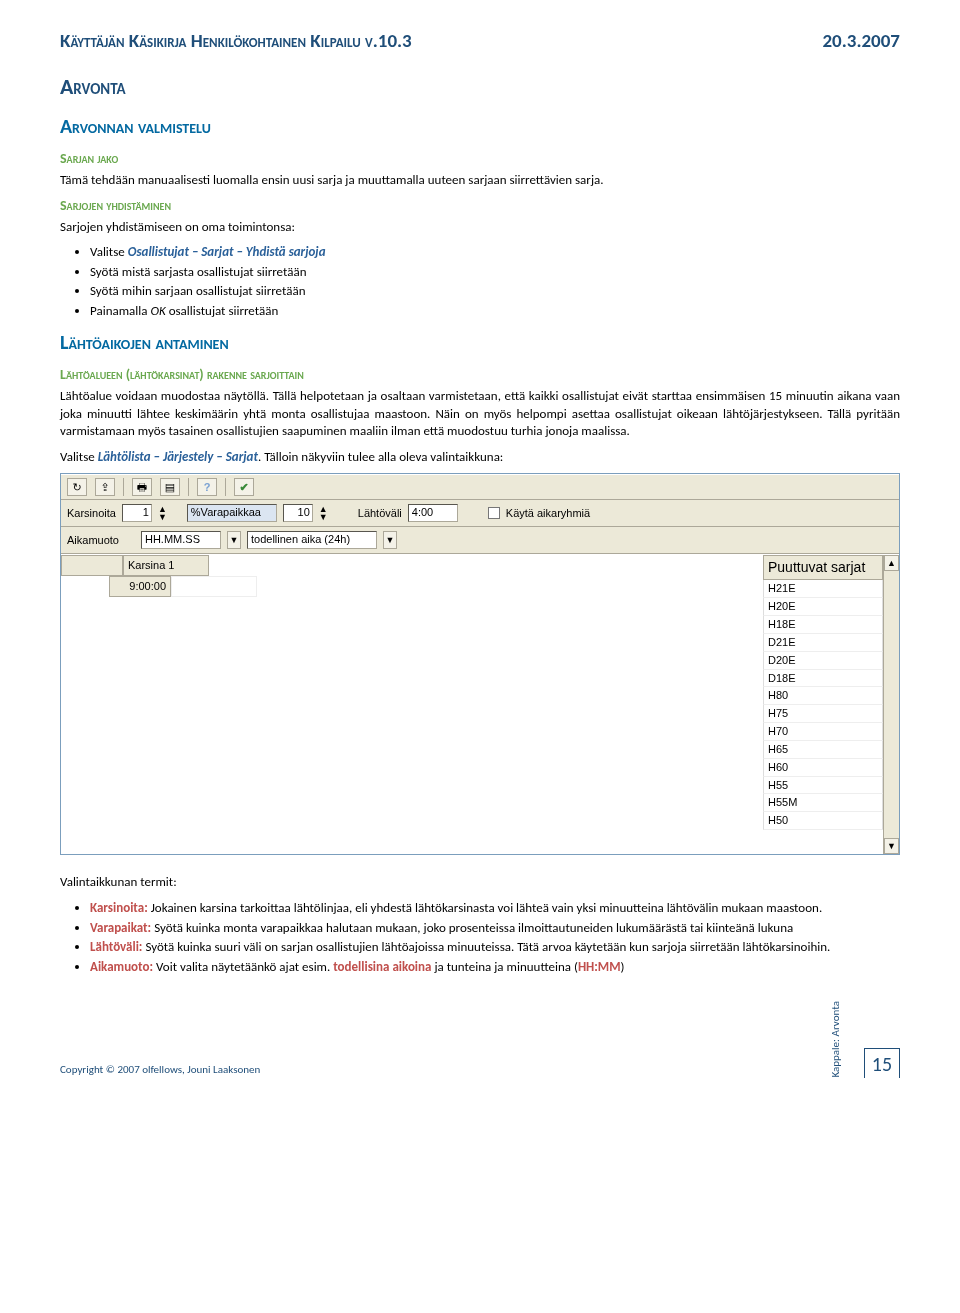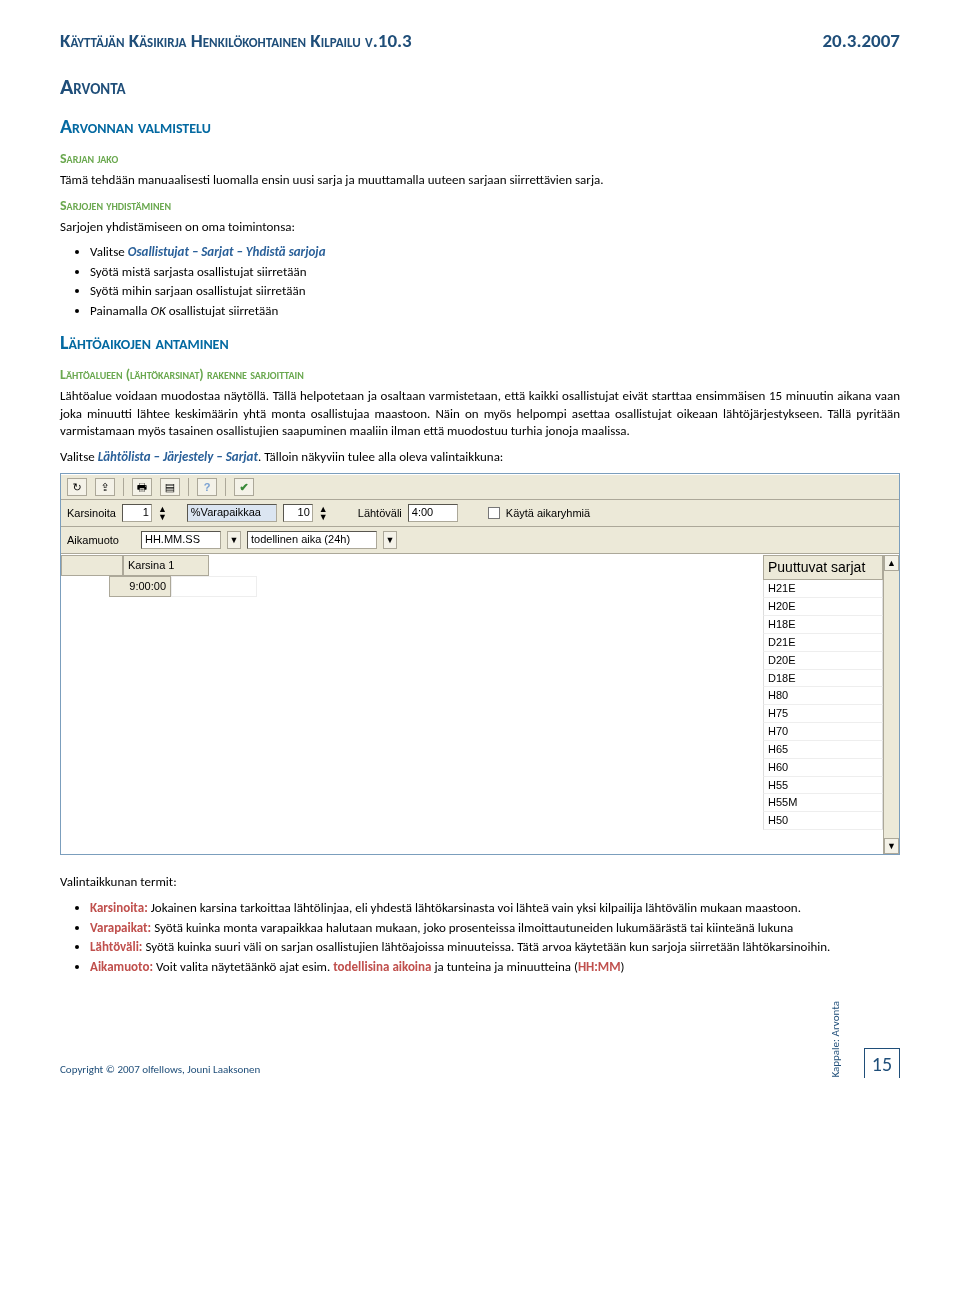--- a/index.html
+++ b/index.html
@@ -197,21 +197,21 @@
     </div>
     <div class="scrollbar">
       <div class="sbtn">▲</div>
       <div class="sbtn">▼</div>
     </div>
   </div>
 </div>
 
 <p>Valintaikkunan termit:</p>
 <ul>
-  <li><span class="red-bold">Karsinoita:</span><span> Jokainen karsina tarkoittaa lähtölinjaa, eli yhdestä lähtökarsinasta voi lähteä vain yksi kilpailija lähtövälin mukaan maastoon.</span></li>
+  <li><span class="red-bold">Karsinoita:</span><span> Jokainen karsina tarkoittaa lähtölinjaa, eli yhdestä lähtökarsinasta voi lähteä vain yksi minuutteina lähtövälin mukaan maastoon.</span></li>
   <li><span class="red-bold">Varapaikat:</span><span> Syötä kuinka monta varapaikkaa halutaan mukaan, joko prosenteissa ilmoittautuneiden lukumäärästä tai kiinteänä lukuna</span></li>
   <li><span class="red-bold">Lähtöväli:</span><span> Syötä kuinka suuri väli on sarjan osallistujien lähtöajoissa minuuteissa. Tätä arvoa käytetään kun sarjoja siirretään lähtökarsinoihin.</span></li>
   <li><span class="red-bold">Aikamuoto:</span><span> Voit valita näytetäänkö ajat esim. </span><span class="red-bold">todellisina aikoina</span><span> ja tunteina ja minuutteina (</span><span class="red-bold">HH:MM</span><span>)</span></li>
 </ul>
 
 <div class="footer-row">
   <span class="footer-left">Copyright © 2007 olfellows, Jouni Laaksonen</span>
   <span class="page-box">
     <span class="sidetext"><span>Kappale:</span> <span>Arvonta</span></span>
     <span class="pagenum">15</span>

